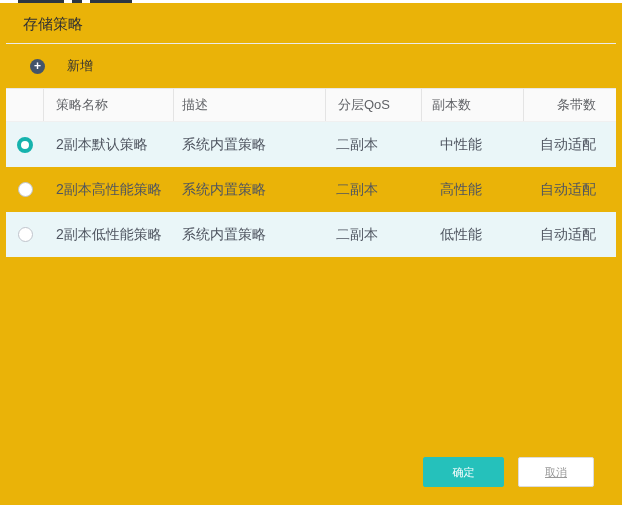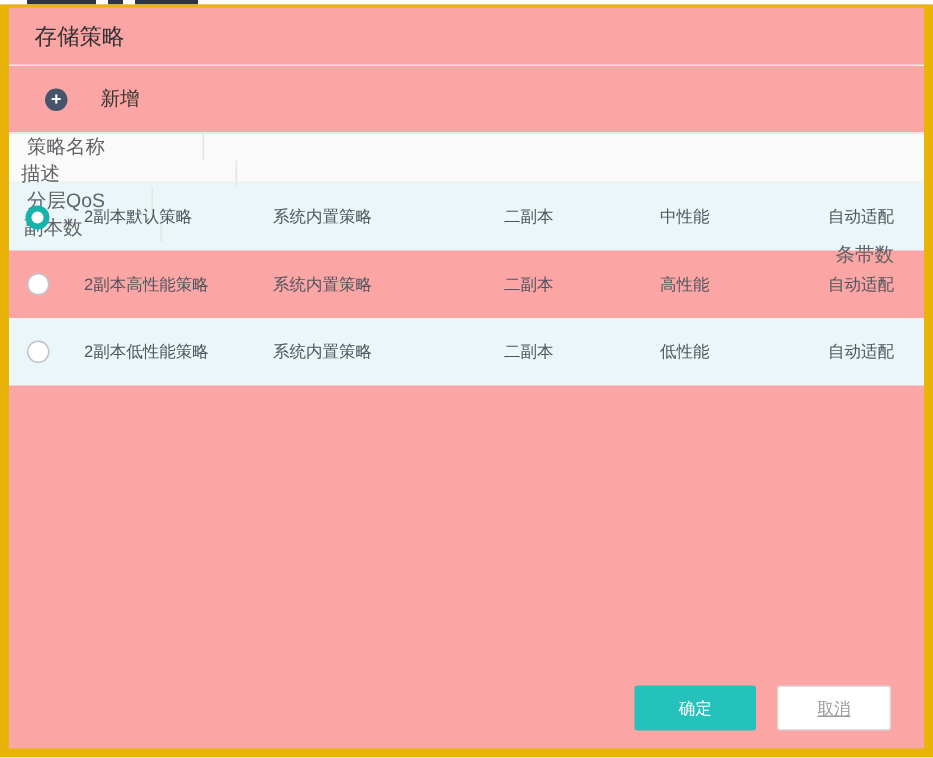--- a/index.html
+++ b/index.html
@@ -17,21 +17,21 @@
   
   .bg-strip { position: absolute; top: 0; left: 0; width: 100%; height: 3px; background: #ffffff; }
   .frag { position: absolute; top: 0; height: 3px; background: #2c3642; }
   .frag.f1 { left: 18px;  width: 46px; }
   .frag.f2 { left: 72px;  width: 10px; }
   .frag.f3 { left: 90px;  width: 42px; }
 
   .dialog {
     position: absolute;
     top: 3px; left: 0; right: 0; bottom: 0;
-    background: #fca5a5;
+    background: #eab308;
     border: 6px solid #eab308;
     border-top-width: 2px;
     display: flex;
     flex-direction: column;
     justify-content: space-between;
   }
 
   .dialog-header {
     height: 39px;
     display: flex;
@@ -77,21 +77,20 @@
     font-size: 13px;
     color: #333333;
   }
 
   .table { flex: 0 0 auto; border-top: 1px solid #e8e8e8; }
   .thead {
     display: flex;
     height: 33px;
     background: #fafafa;
     border-bottom: 1px solid #f0f0f0;
-    flex-direction: column;
   }
   .th {
     display: flex;
     align-items: center;
     font-size: 13px;
     color: #606266;
     border-right: 1px solid #e4e4e4;
   }
   .th:last-child { border-right: none; }
 
@@ -104,21 +103,21 @@
 
   .tr {
     display: flex;
     height: 45px;
     cursor: pointer;
   }
   .tr.alt { background: #eaf6f8; }
   .td {
     display: flex;
     align-items: center;
-    font-size: 11px;
+    font-size: 14px;
     color: #4f5560;
   }
 
   .radio {
     width: 15px; height: 15px;
     border-radius: 50%;
     border: 1px solid #c0c4cc;
     background: #ffffff;
   }
   .radio.checked {

